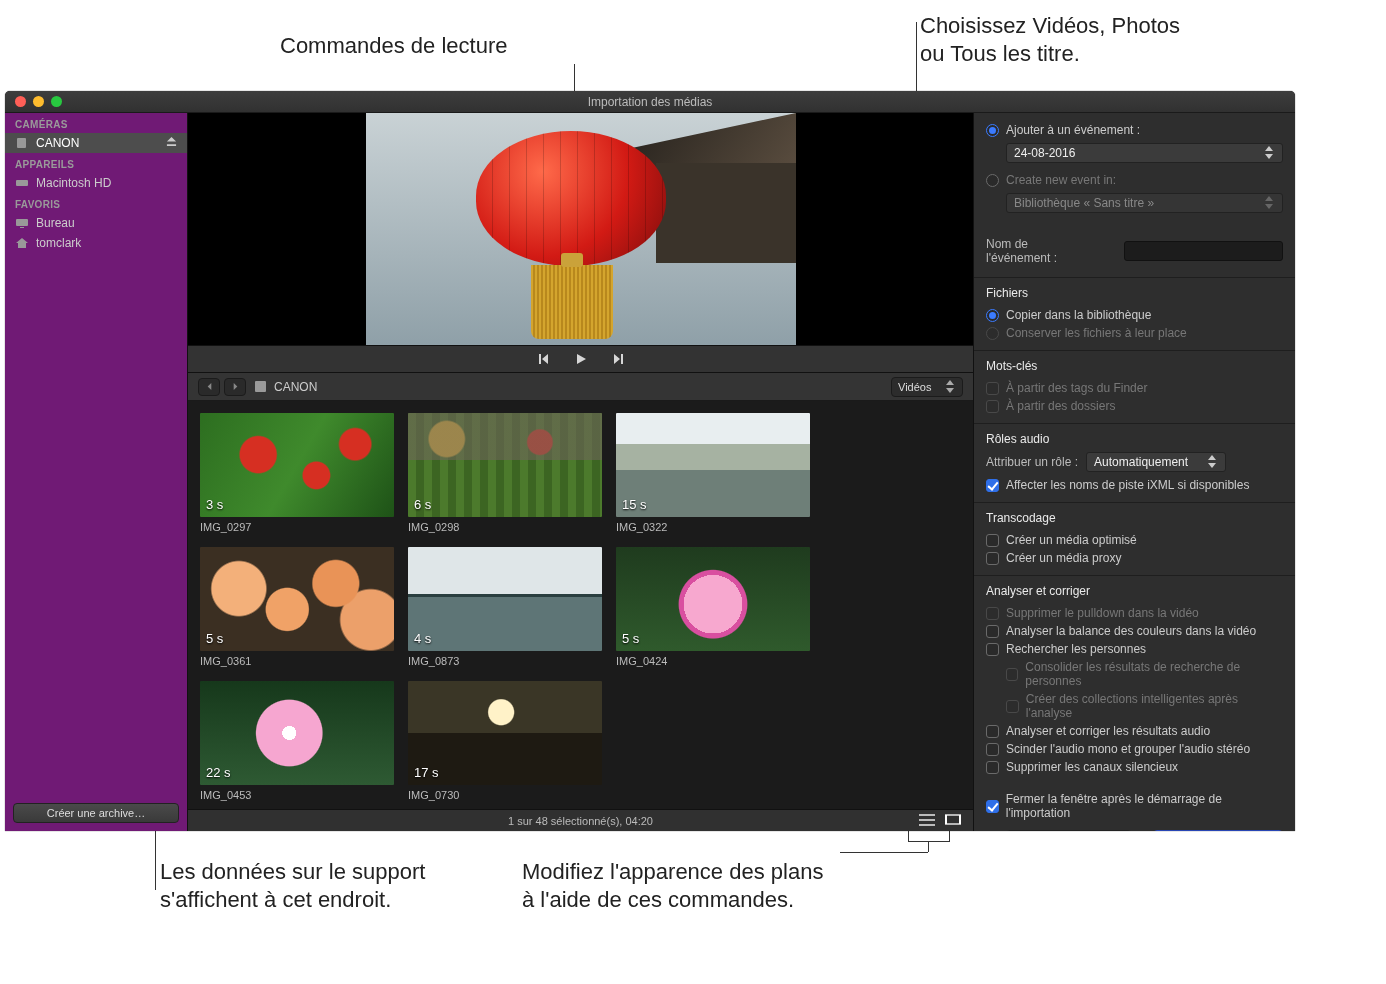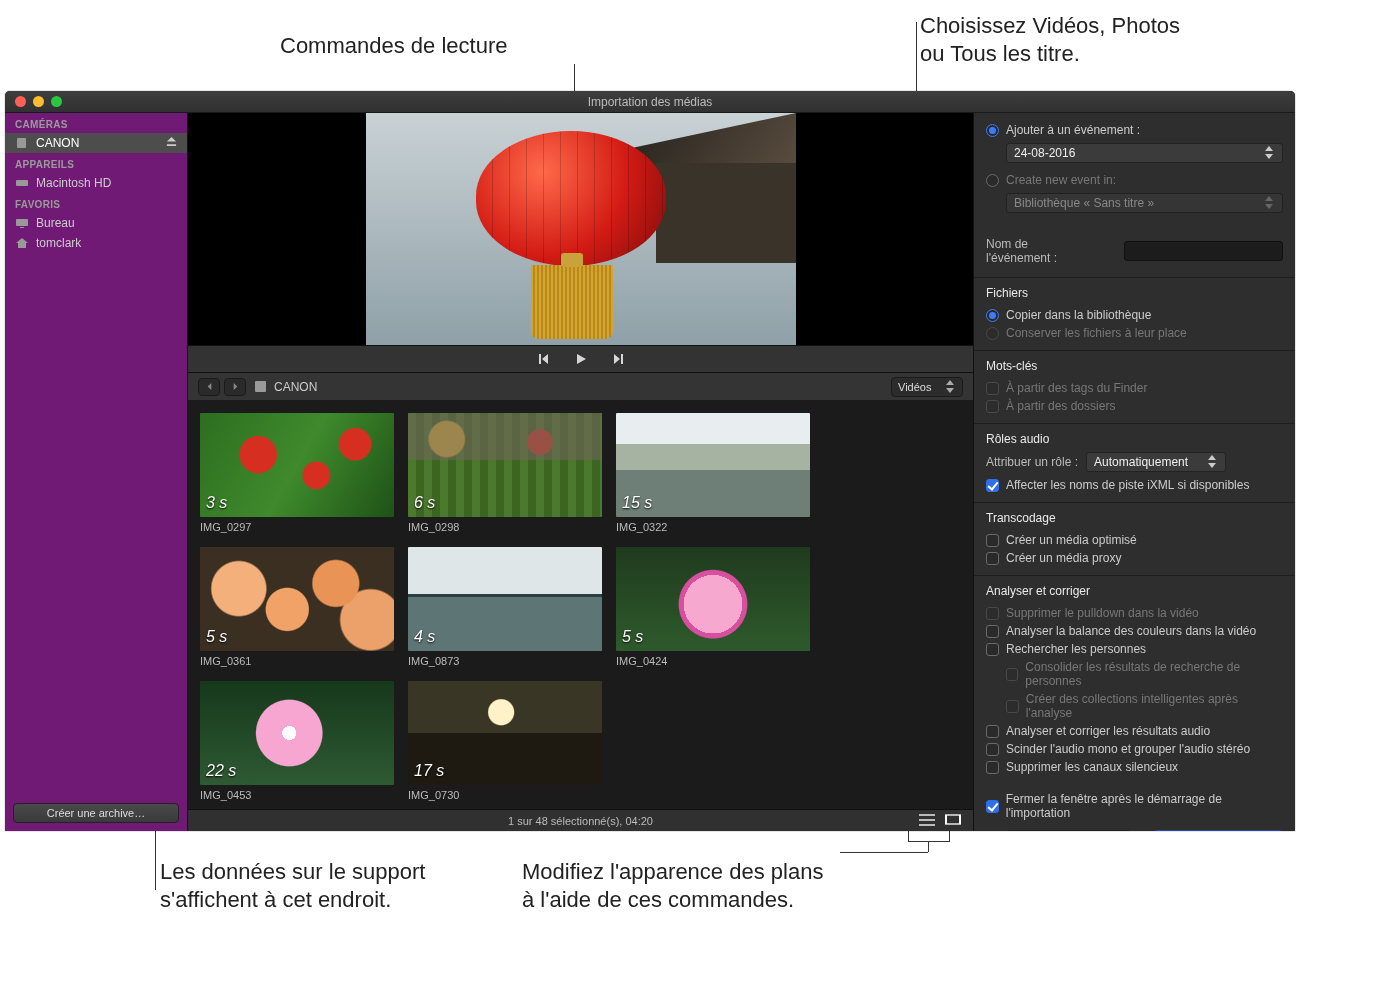--- a/index.html
+++ b/index.html
@@ -136,23 +136,22 @@
   .stepper svg { width:8px; height:6px; fill:#aaa; display:block;}
 
   .grid {
     flex:1; overflow:auto; padding:12px 12px 4px;
     display:grid; grid-template-columns: repeat(3, 194px); gap: 14px 14px;
     align-content:start; background:#1b1b1b;
   }
   .clip { width:194px; }
   .thumb { width:194px; height:104px; position:relative; border-radius:1px; overflow:hidden; }
   .thumb .dur {
-    position:absolute; left:6px; bottom:5px; font-size:16px; color:#fff;
+    position:absolute; left:6px; bottom:5px; font-size:13px; color:#fff;
     text-shadow:0 1px 2px #000;
-    font-style:italic;
   }
   .clip-name { font-size:11px; color:#bbb; padding-top:4px; }
   
   .t-peppers { background: radial-gradient(circle at 30% 40%, #d62f22 0 12%, transparent 13%),
                radial-gradient(circle at 60% 60%, #d62f22 0 10%, transparent 11%),
                radial-gradient(circle at 80% 30%, #d62f22 0 9%, transparent 10%),
                linear-gradient(120deg,#2d6e20,#3f8a2c,#1e5217); }
   .t-veg { background:
             radial-gradient(circle at 20% 25%, #e0b838 0 10%, transparent 11%),
             radial-gradient(circle at 68% 28%, #d83324 0 8%, transparent 9%),

